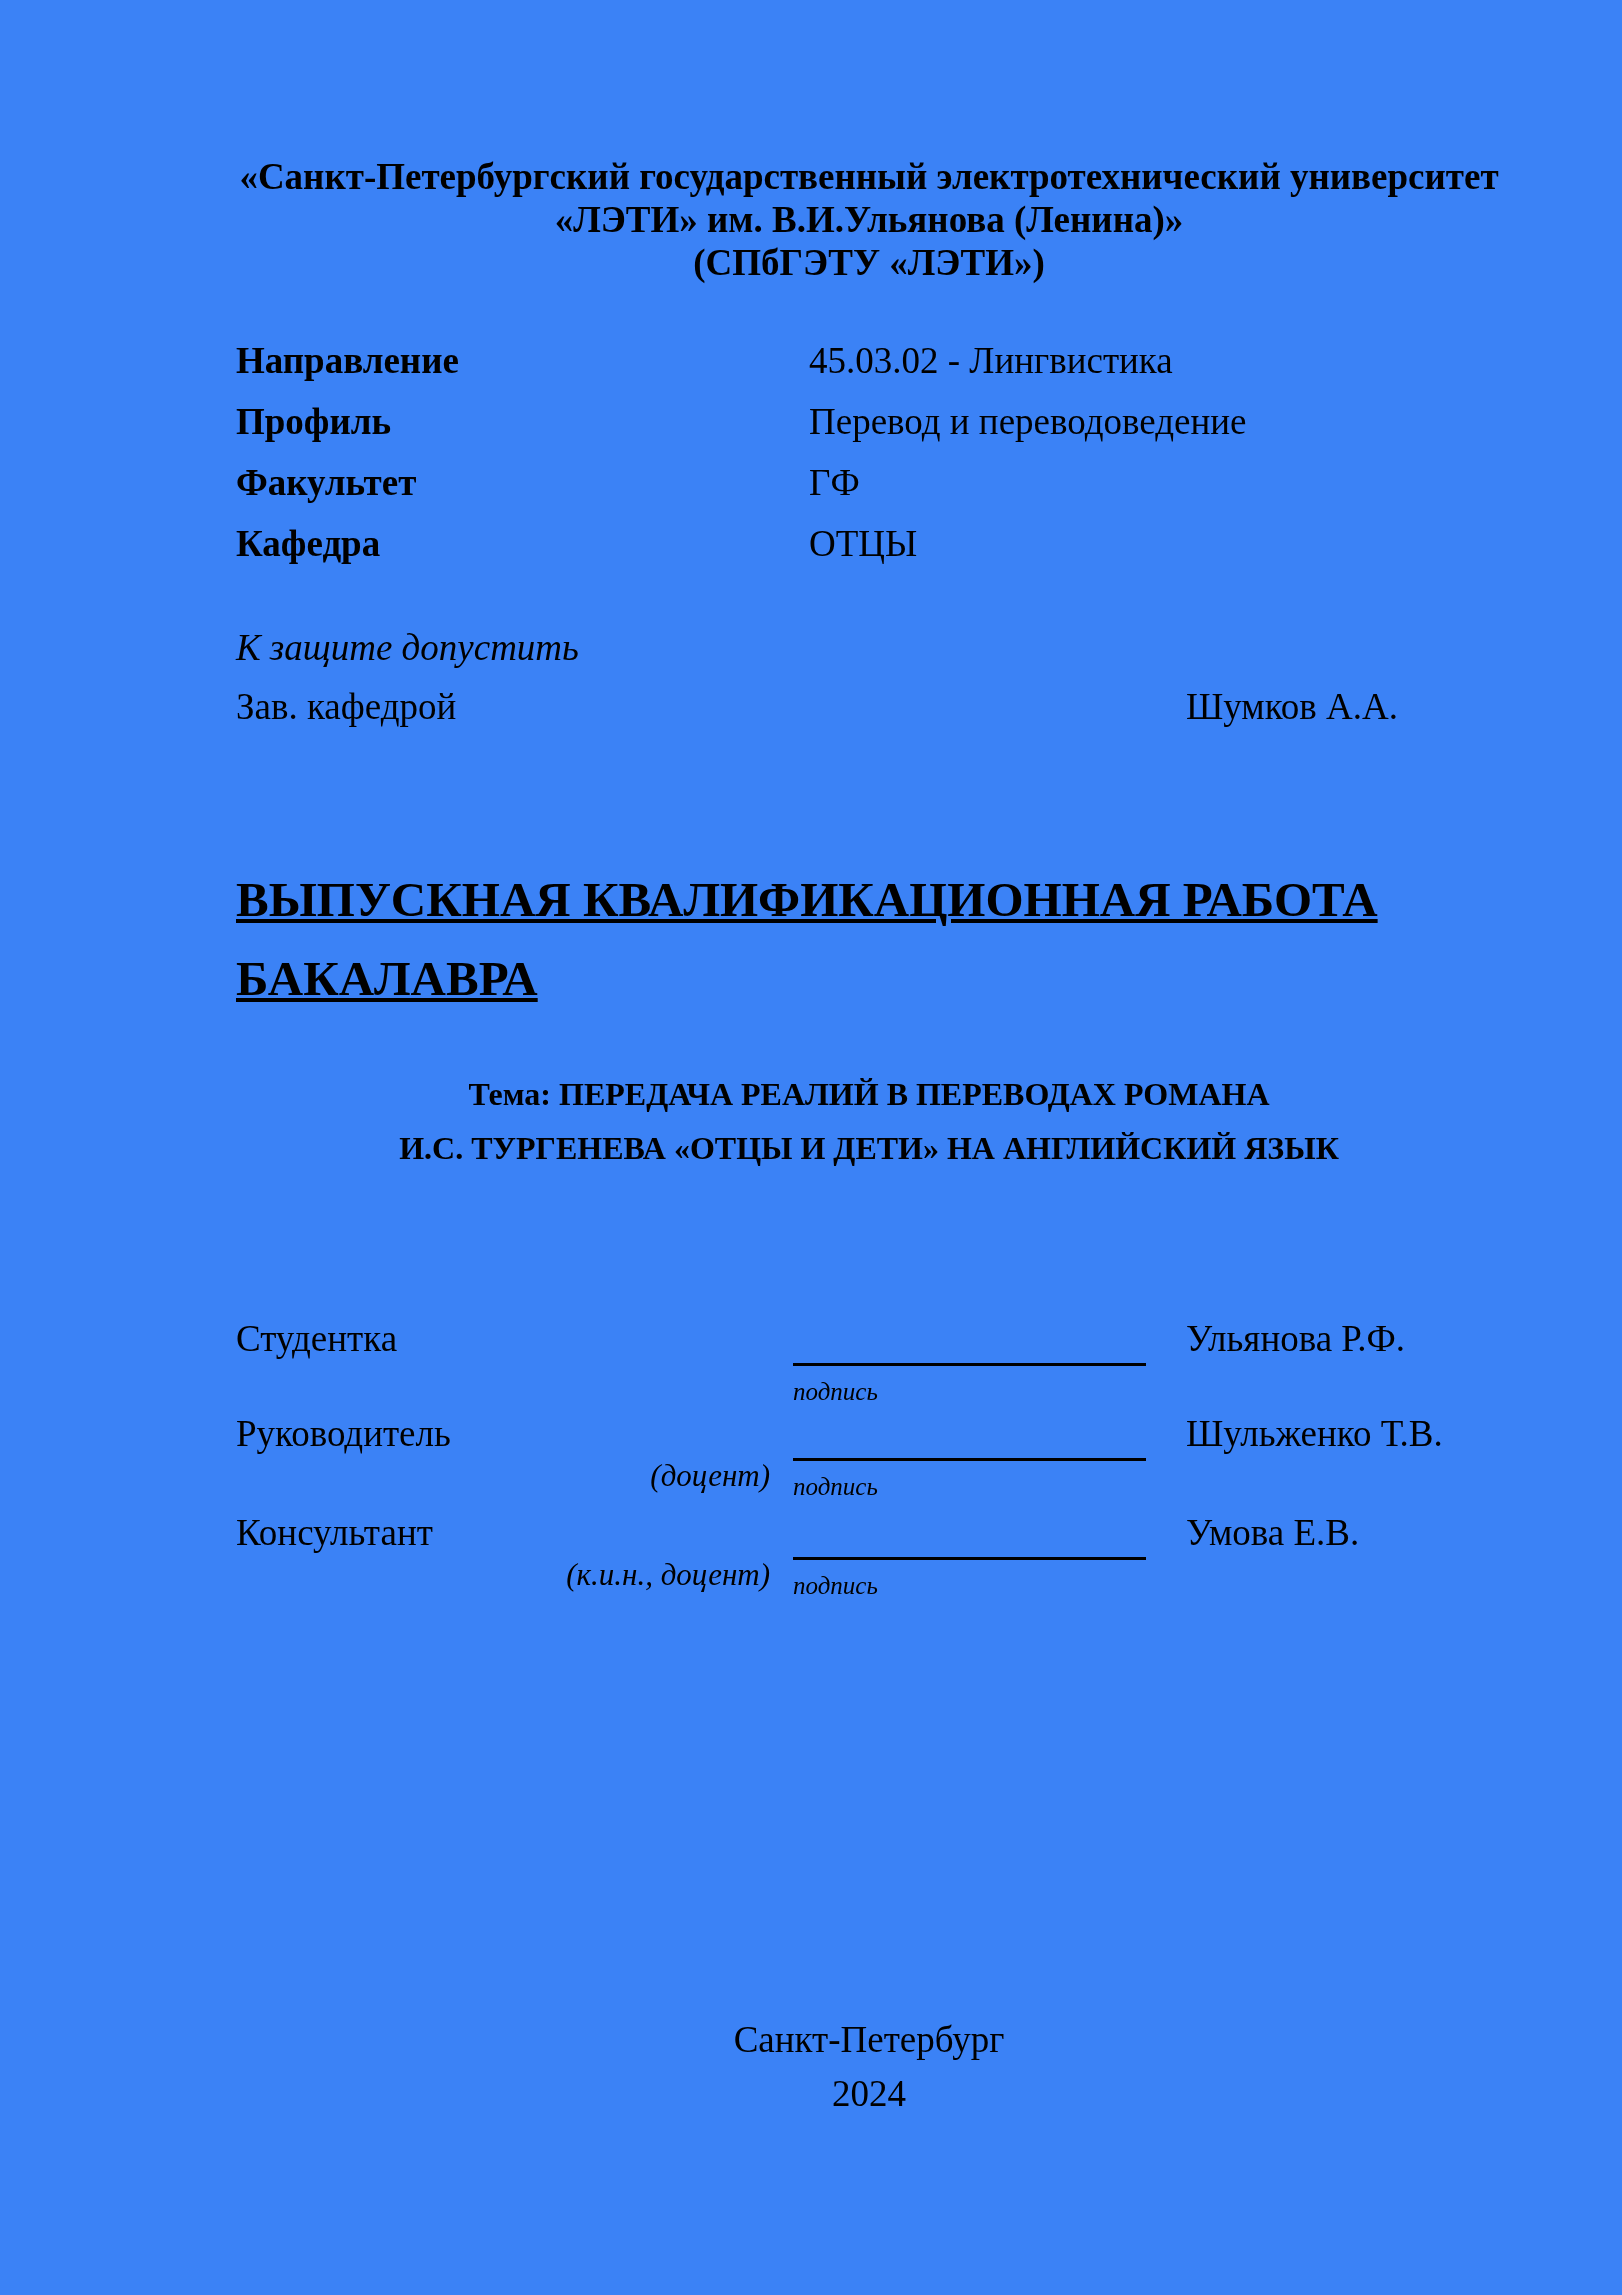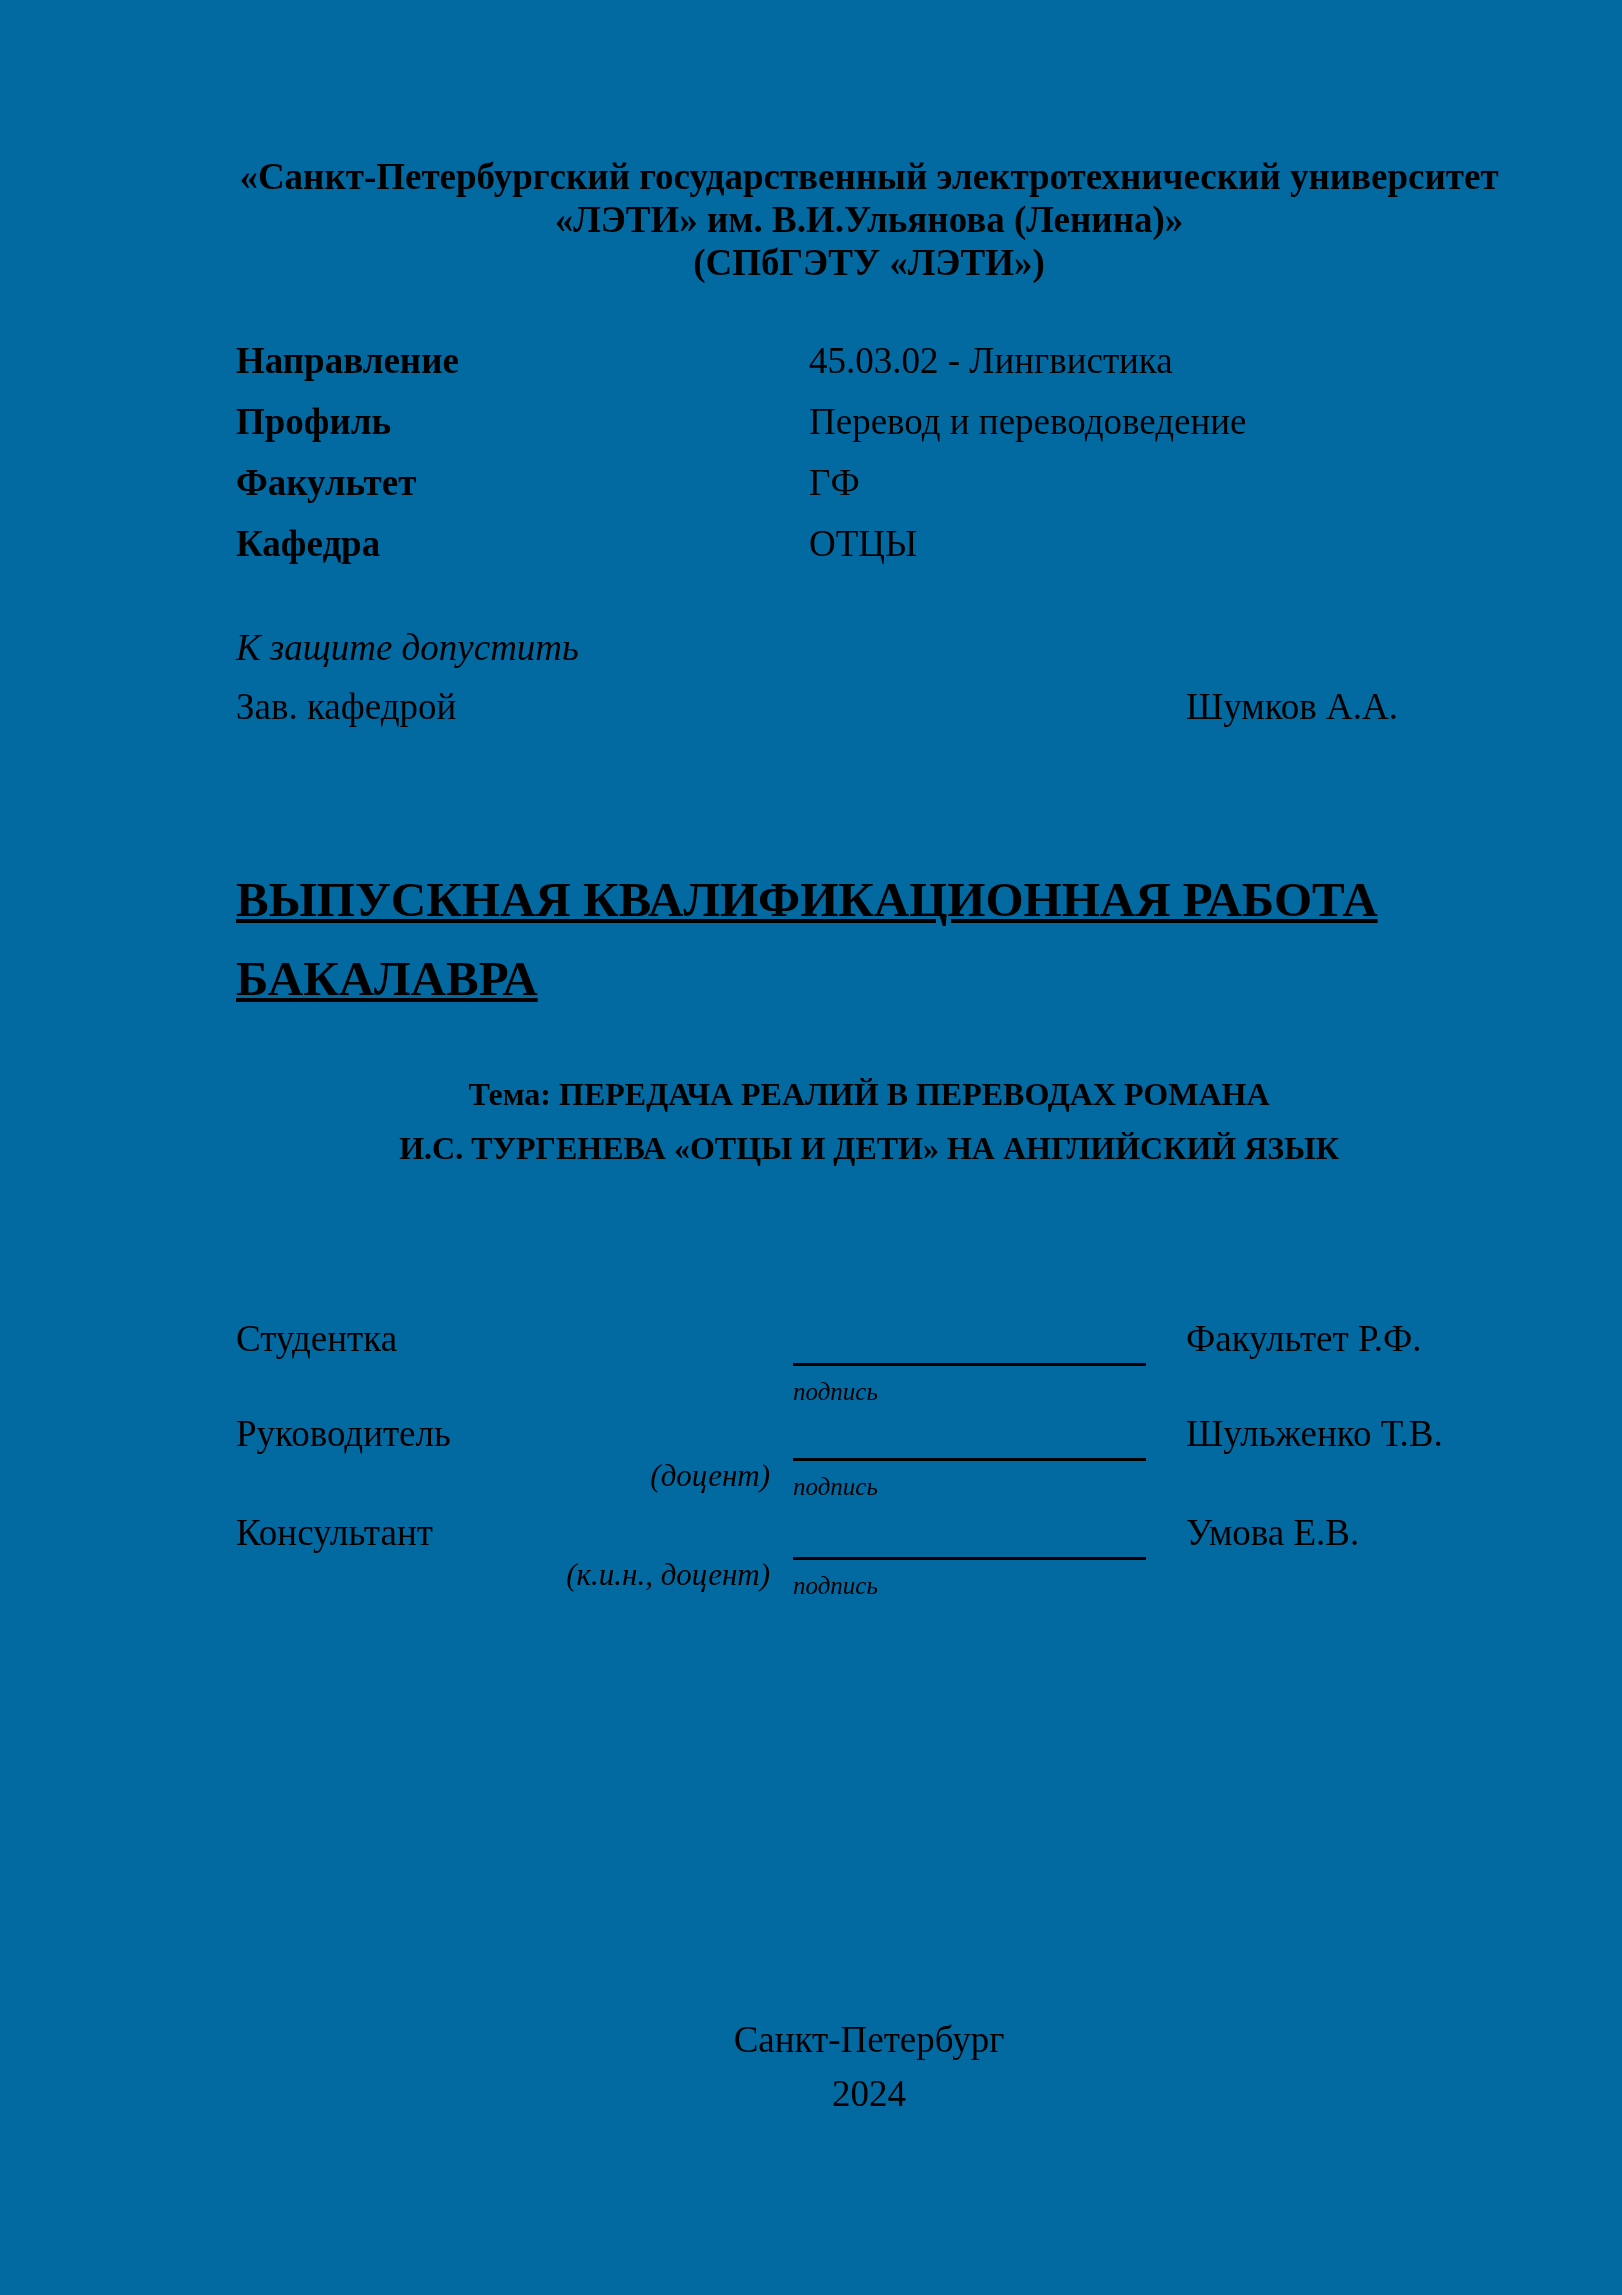--- a/index.html
+++ b/index.html
@@ -1,20 +1,20 @@
 <!DOCTYPE html>
 <html style="font-size:12.6px"><head>
 <meta charset="utf-8">
 <style>
   html, body { margin: 0; padding: 0; background: #ffffff; }
   .page {
     position: relative;
     width: 1623px;
     height: 2295px;
-    background: #0369a1;
+    background: #3b82f6;
     color: #000000;
     font-family: "Liberation Serif", "DejaVu Serif", serif;
     overflow: hidden;
   }
   .nowrap { white-space: nowrap; }
 
   .univ {
     position: absolute; top: 155px; left: 236px; width: 1266px;
     text-align: center; font-weight: bold;
     font-size: 37px; line-height: 43px;
@@ -123,21 +123,21 @@
     <div class="nowrap">Тема: ПЕРЕДАЧА РЕАЛИЙ В ПЕРЕВОДАХ РОМАНА</div>
     <div class="nowrap">И.С. ТУРГЕНЕВА «ОТЦЫ И ДЕТИ» НА АНГЛИЙСКИЙ ЯЗЫК</div>
   </div>
 
   <div class="sigrow" id="sig-row-0">
     <span class="sig-role">Студентка</span>
     <span class="sig-pos"></span>
     <span class="sig-area">
       <span class="sig-caption">подпись</span>
     </span>
-    <span class="sig-name">Факультет Р.Ф.</span>
+    <span class="sig-name">Ульянова Р.Ф.</span>
   </div>
 
   <div class="sigrow" id="sig-row-1">
     <span class="sig-role">Руководитель</span>
     <span class="sig-pos">(доцент)</span>
     <span class="sig-area">
       <span class="sig-caption">подпись</span>
     </span>
     <span class="sig-name">Шульженко Т.В.</span>
   </div>

